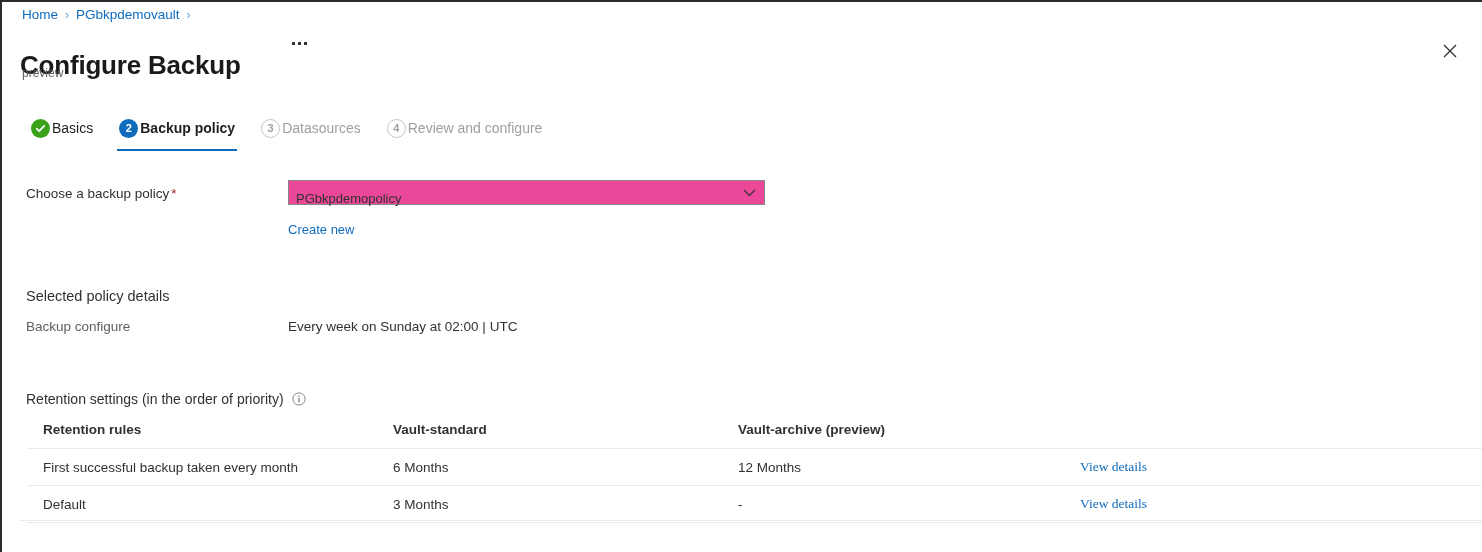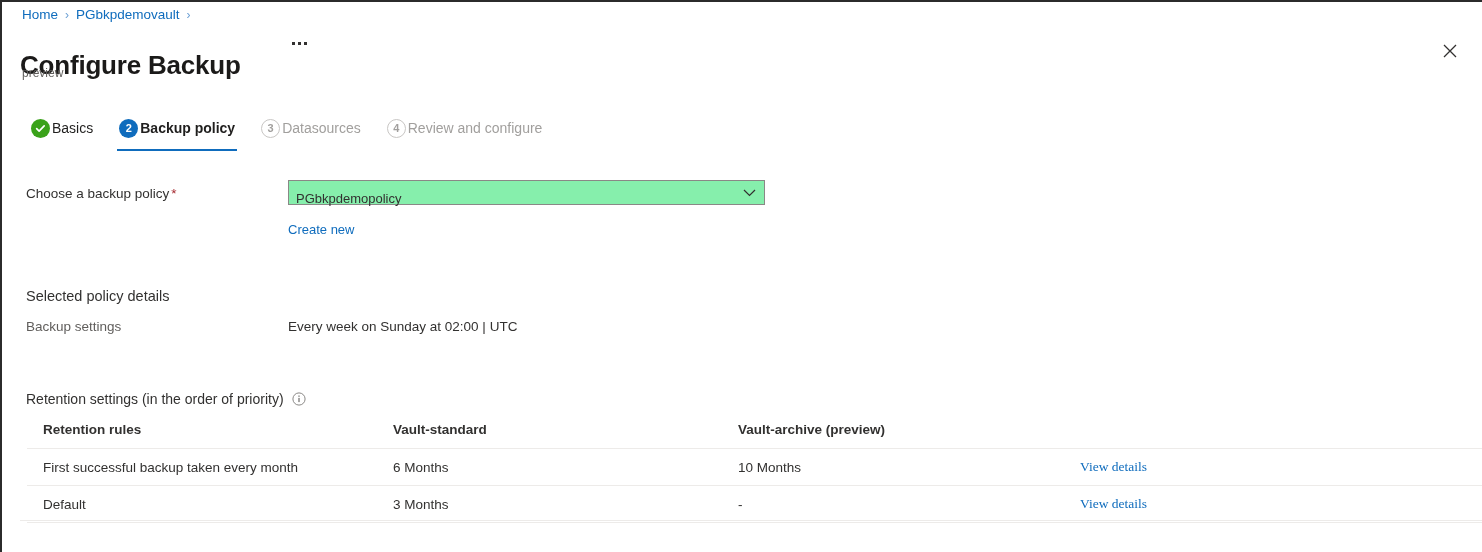--- a/index.html
+++ b/index.html
@@ -182,21 +182,21 @@
   }
   .req-star {
     color: #a4262c;
     margin-left: 2px;
   }
   .field-control { width: 477px; }
   .select-box {
     position: relative;
     height: 25px;
     border: 1px solid #8a8886;
-    background: #86efac;
+    background: #ec4899;
     display: flex;
     align-items: center;
     padding: 12px 28px 0 7px;
     font-size: 13px;
     color: #323130;
     cursor: pointer;
     box-sizing: border-box;
   }
   .select-chevron {
     position: absolute;
@@ -374,21 +374,21 @@
             <path d="M1 1.5 L6.5 7 L12 1.5" stroke="#323130" stroke-width="1.2" fill="none"></path>
           </svg>
         </span>
       </div>
       <span class="create-new">Create new</span>
     </div>
   </div>
 
   <div class="sec-heading">Selected policy details</div>
   <div class="detail-row">
-    <div class="detail-key">Backup settings</div>
+    <div class="detail-key">Backup configure</div>
     <div class="detail-val">Every week on Sunday at 02:00 | UTC</div>
   </div>
 
   <div class="ret-heading">
     <span>Retention settings (in the order of priority)</span>
     <span class="info-icon">
       <svg width="14" height="14" viewBox="0 0 14 14" aria-hidden="true">
         <circle cx="7" cy="7" r="6.1" stroke="#8a8886" stroke-width="1" fill="none"></circle>
         <rect x="6.45" y="5.9" width="1.1" height="4.2" fill="#605e5c"></rect>
         <rect x="6.45" y="3.5" width="1.1" height="1.3" fill="#605e5c"></rect>
@@ -403,21 +403,21 @@
           <th class="col-rule">Retention rules</th>
           <th class="col-std">Vault-standard</th>
           <th class="col-arch">Vault-archive (preview)</th>
           <th class="col-action"></th>
         </tr>
       </thead>
       <tbody>
         <tr>
           <td class="col-rule">First successful backup taken every month</td>
           <td class="col-std">6 Months</td>
-          <td class="col-arch">10 Months</td>
+          <td class="col-arch">12 Months</td>
           <td class="col-action"><span class="link-cell">View details</span></td>
         </tr>
         <tr>
           <td class="col-rule">Default</td>
           <td class="col-std">3 Months</td>
           <td class="col-arch">-</td>
           <td class="col-action"><span class="link-cell">View details</span></td>
         </tr>
       </tbody>
     </table>

